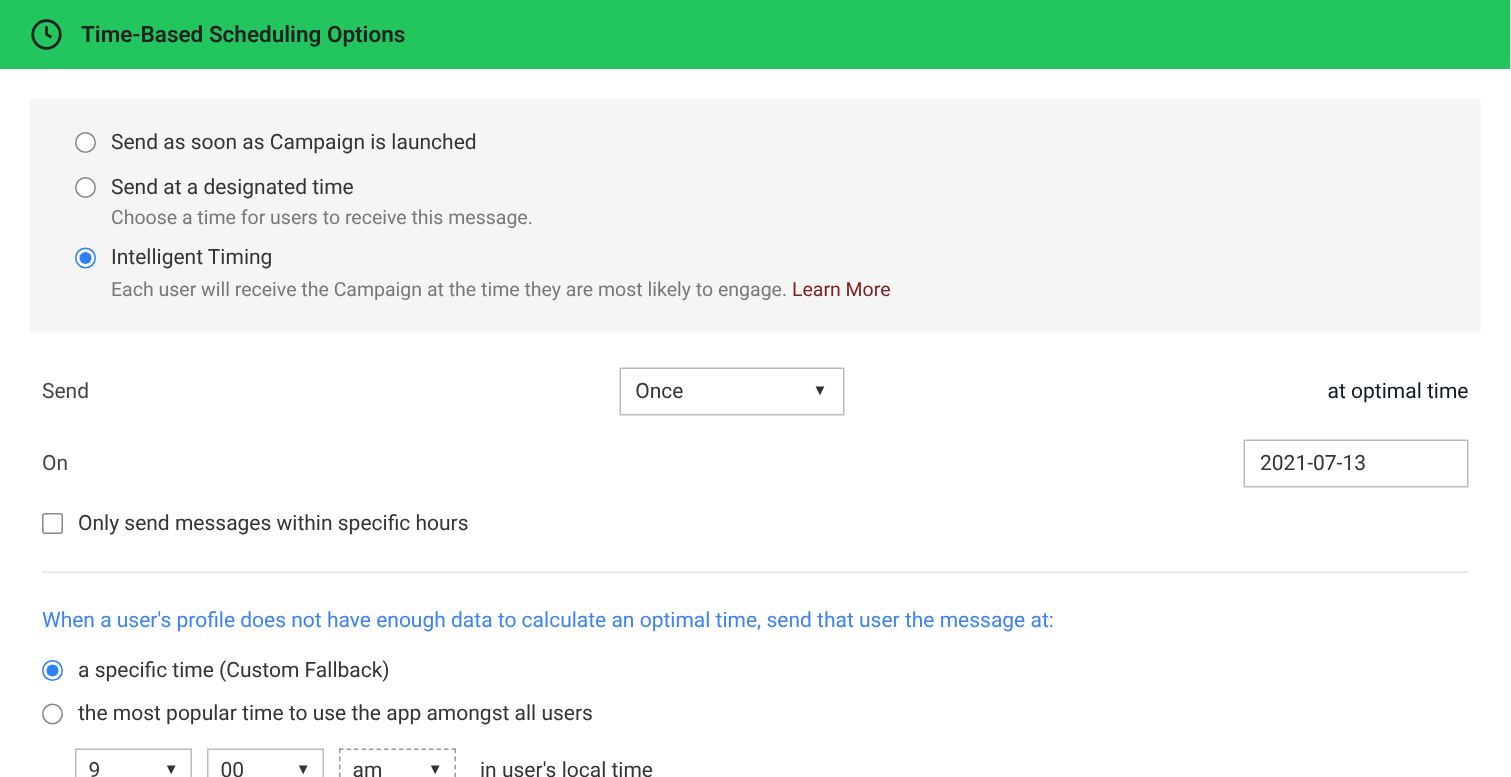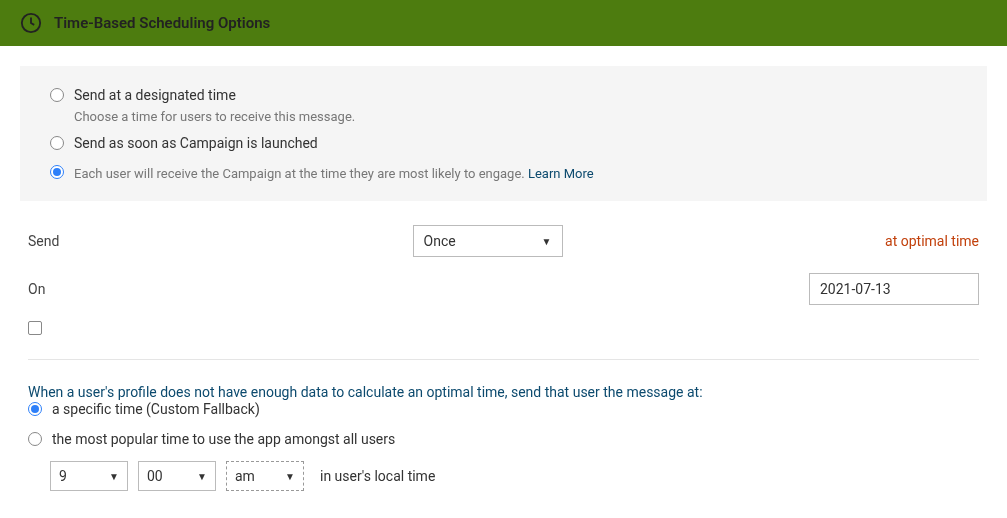--- a/index.html
+++ b/index.html
@@ -4,21 +4,21 @@
   <style>
     * { box-sizing: border-box; margin: 0; padding: 0; }
     body {
       font-family: -apple-system, BlinkMacSystemFont, "Segoe UI", Roboto, Helvetica, Arial, sans-serif;
       font-size: 14px;
       color: #333;
       background: #fff;
       width: 1007px;
     }
     .header-bar {
-      background: #4d7c0f;
+      background: #22c55e;
       display: flex;
       align-items: center;
       padding: 12px 20px;
       gap: 12px;
     }
     .header-bar .clock-icon {
       width: 22px;
       height: 22px;
       flex-shrink: 0;
     }
@@ -51,21 +51,21 @@
       font-size: 14px;
       line-height: 1.4;
       color: #333;
     }
     .radio-row .radio-sub {
       font-size: 13px;
       color: #777;
       margin-top: 3px;
     }
     .radio-row .link {
-      color: #0c4a6e;
+      color: #7f1d1d;
       cursor: pointer;
     }
     .radio {
       appearance: none;
       width: 14px;
       height: 14px;
       border: 1.5px solid #888;
       border-radius: 50%;
       position: relative;
       cursor: pointer;
@@ -104,24 +104,24 @@
     }
     .select-box {
       width: 150px;
       justify-content: space-between;
       cursor: pointer;
     }
     .select-box .chev {
       font-size: 10px;
       color: #333;
     }
-    .text-box { width: 170px; }
+    .text-box { width: 150px; }
     .inline-text {
       margin-left: 18px;
-      color: #c2410c;
+      color: #0f172a;
     }
     .checkbox-row {
       display: flex;
       align-items: center;
       margin: 16px 8px 24px 8px;
       gap: 10px;
     }
     .checkbox {
       appearance: none;
       width: 14px;
@@ -131,21 +131,22 @@
       cursor: pointer;
       background: #fff;
     }
     .divider {
       border: none;
       border-top: 1px solid #e5e5e5;
       margin: 0 8px 24px 8px;
     }
     .fallback-section { margin: 0 8px; }
     .fallback-intro {
-      color: #0c4a6e;
+      margin-bottom: 16px;
+      color: #3b82f6;
     }
     .fallback-section .radio-row { margin-bottom: 10px; }
     .time-pickers {
       display: flex;
       align-items: center;
       gap: 10px;
       margin-top: 12px;
       margin-left: 22px;
     }
     .select-small {
@@ -176,33 +177,34 @@
   </span>
   <span class="title">Time-Based Scheduling Options</span>
 </div>
 
 <div class="content">
 
   <div class="radio-group-box">
     <div class="radio-row">
       <span class="radio"></span>
       <div class="radio-labels">
+        <span class="radio-label">Send as soon as Campaign is launched</span>
+      </div>
+    </div>
+    <div class="radio-row">
+      <span class="radio"></span>
+      <div class="radio-labels">
         <span class="radio-label">Send at a designated time</span>
         <span class="radio-sub">Choose a time for users to receive this message.</span>
       </div>
     </div>
     <div class="radio-row">
-      <span class="radio"></span>
-      <div class="radio-labels">
-        <span class="radio-label">Send as soon as Campaign is launched</span>
-      </div>
-    </div>
-    <div class="radio-row">
       <span class="radio selected"></span>
       <div class="radio-labels">
+        <span class="radio-label">Intelligent Timing</span>
         <span class="radio-sub">
           <span>Each user will receive the Campaign at the time they are most likely to engage. </span><a class="link">Learn More</a>
         </span>
       </div>
     </div>
   </div>
 
   <div class="field-row">
     <span class="label">Send</span>
     <div class="select-box">
@@ -214,20 +216,21 @@
 
   <div class="field-row">
     <span class="label">On</span>
     <div class="text-box">
       <span>2021-07-13</span>
     </div>
   </div>
 
   <div class="checkbox-row">
     <span class="checkbox"></span>
+    <span>Only send messages within specific hours</span>
   </div>
 
   <hr class="divider">
 
   <div class="fallback-section">
     <div class="fallback-intro">When a user's profile does not have enough data to calculate an optimal time, send that user the message at:</div>
 
     <div class="radio-row">
       <span class="radio selected"></span>
       <div class="radio-labels">

